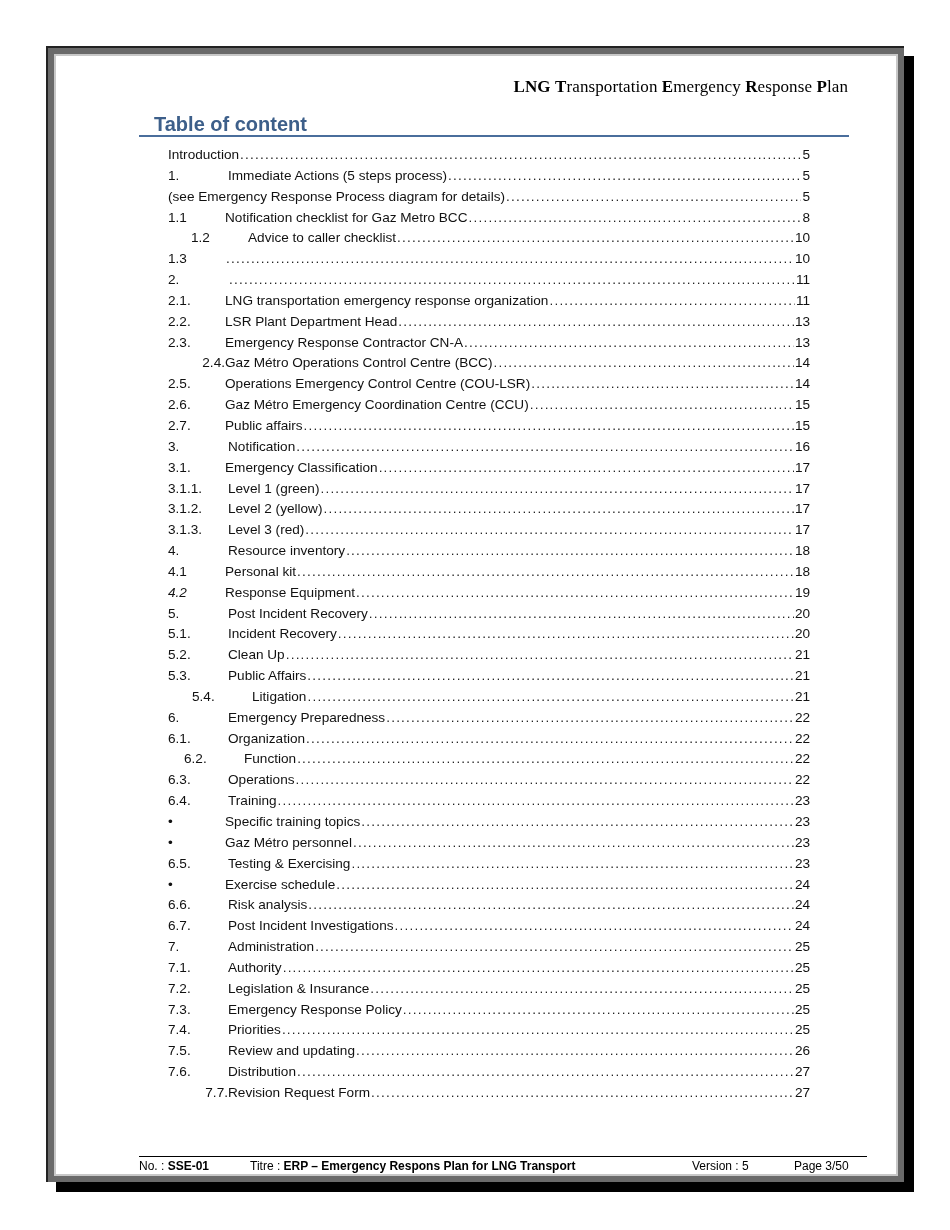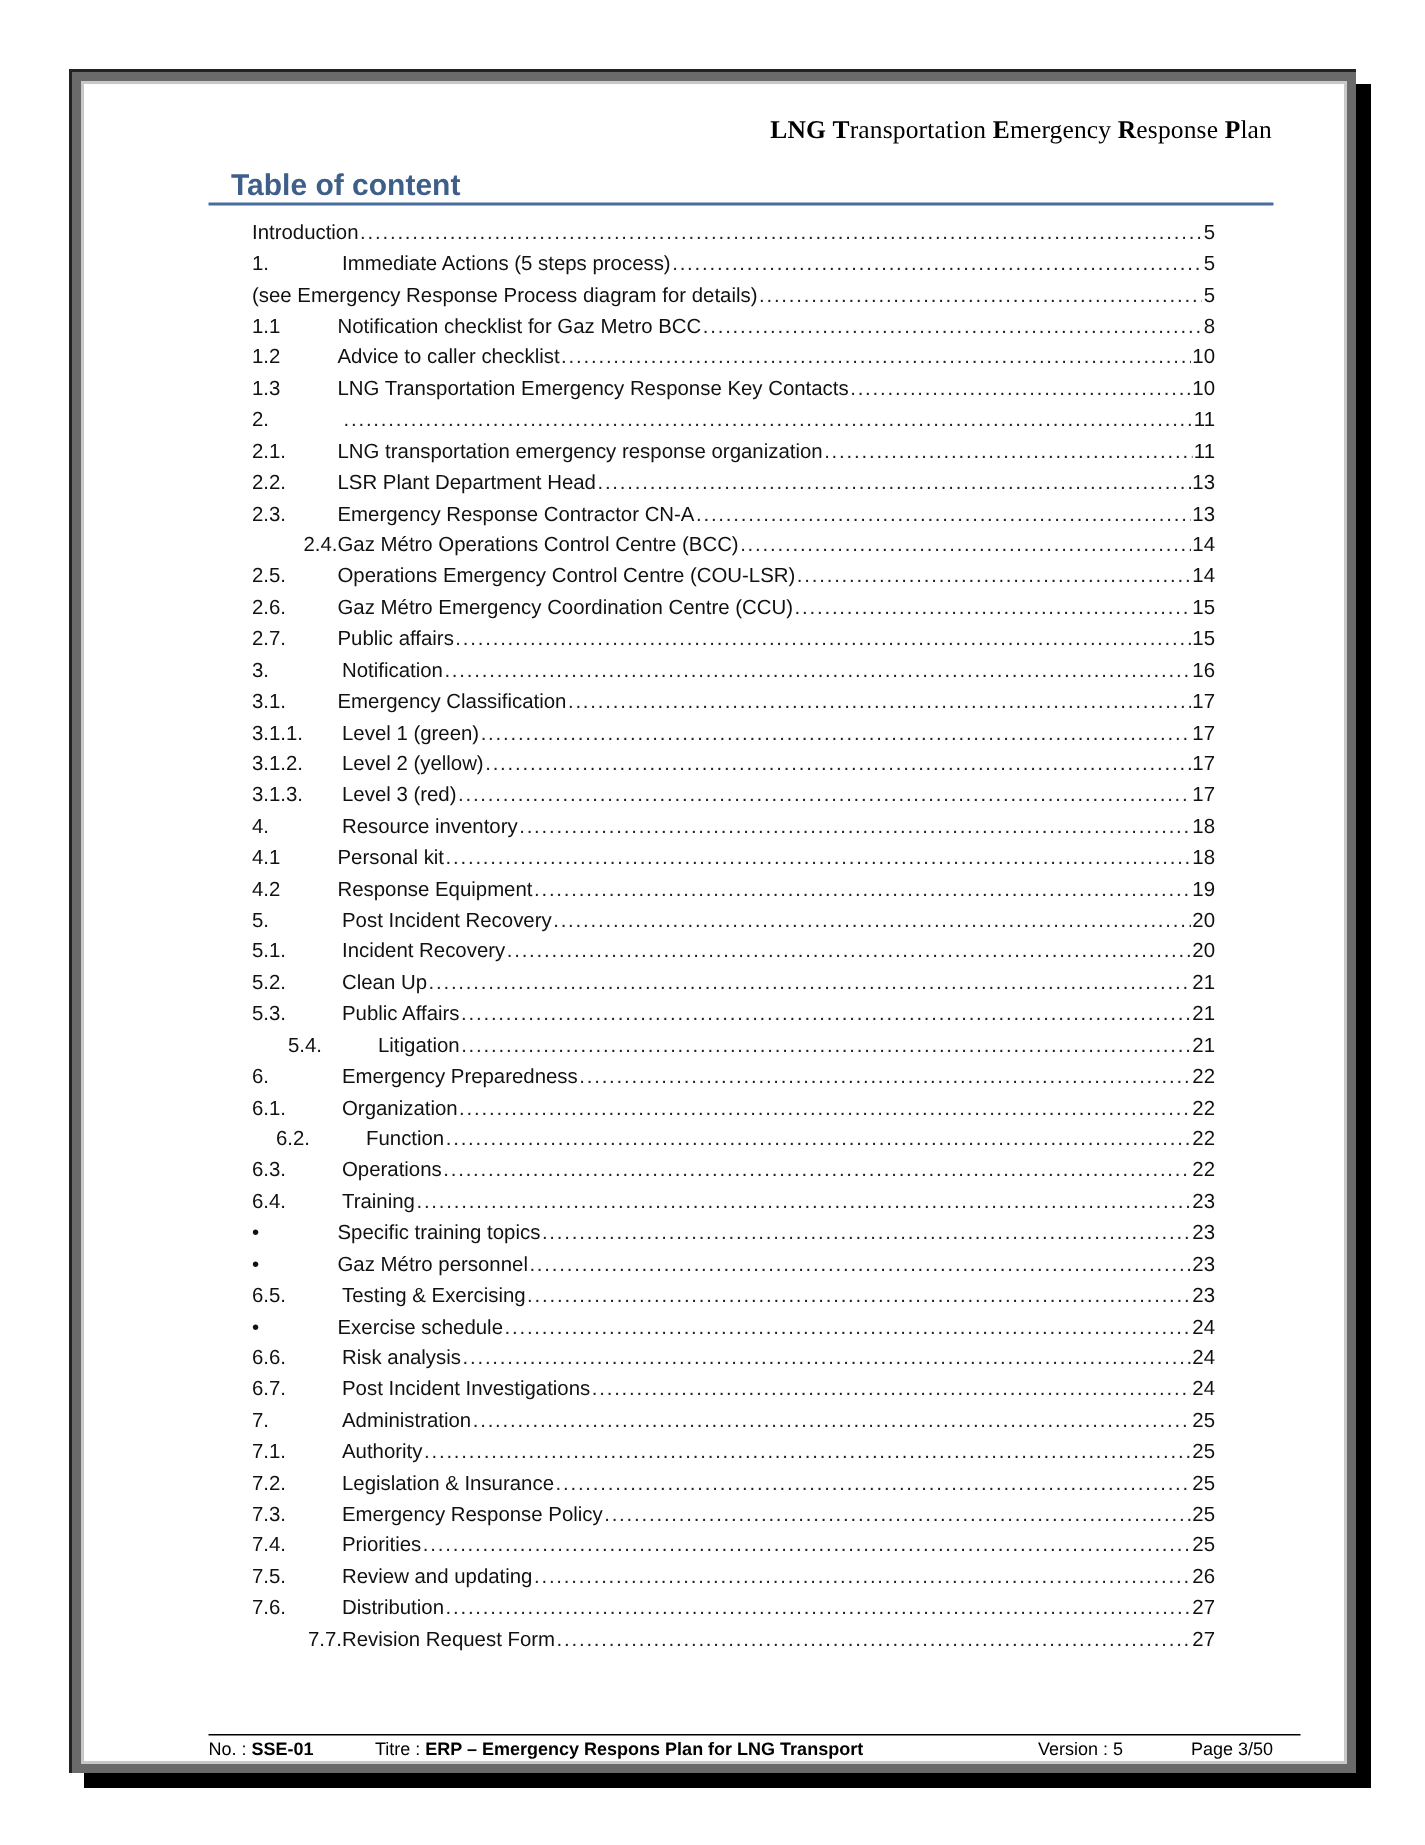--- a/index.html
+++ b/index.html
@@ -101,28 +101,27 @@
       <span class="toc-dots">........................................................................................................................................................................................................</span>
       <span class="toc-page">5</span>
     </div>
     <div class="toc-row">
       <span class="toc-num" style="width: 57px; display: inline-block;">1.1</span>
       <span class="toc-label">Notification checklist for Gaz Metro BCC</span>
       <span class="toc-dots">........................................................................................................................................................................................................</span>
       <span class="toc-page">8</span>
     </div>
     <div class="toc-row">
-      <span class="toc-num" style="width: 57px; display: inline-block;">1.2</span>
+      <span class="toc-num" style="width: 57px; display: inline-block; margin-left: 23px;">1.2</span>
       <span class="toc-label">Advice to caller checklist</span>
       <span class="toc-dots">........................................................................................................................................................................................................</span>
       <span class="toc-page">10</span>
     </div>
     <div class="toc-row">
       <span class="toc-num" style="width: 57px; display: inline-block;">1.3</span>
-      <span class="toc-label">LNG Transportation Emergency Response Key Contacts</span>
       <span class="toc-dots">........................................................................................................................................................................................................</span>
       <span class="toc-page">10</span>
     </div>
     <div class="toc-row">
       <span class="toc-num" style="width: 60px; display: inline-block;">2.</span>
       <span class="toc-dots">........................................................................................................................................................................................................</span>
       <span class="toc-page">11</span>
     </div>
     <div class="toc-row">
       <span class="toc-num" style="width: 57px; display: inline-block;">2.1.</span>
@@ -202,21 +201,21 @@
       <span class="toc-dots">........................................................................................................................................................................................................</span>
       <span class="toc-page">18</span>
     </div>
     <div class="toc-row">
       <span class="toc-num" style="width: 57px; display: inline-block;">4.1</span>
       <span class="toc-label">Personal kit</span>
       <span class="toc-dots">........................................................................................................................................................................................................</span>
       <span class="toc-page">18</span>
     </div>
     <div class="toc-row">
-      <span class="toc-num" style="width: 57px; display: inline-block;">4.2</span>
+      <span class="toc-num" style="width: 57px; display: inline-block; font-style: italic;">4.2</span>
       <span class="toc-label">Response Equipment</span>
       <span class="toc-dots">........................................................................................................................................................................................................</span>
       <span class="toc-page">19</span>
     </div>
     <div class="toc-row">
       <span class="toc-num" style="width: 60px; display: inline-block;">5.</span>
       <span class="toc-label">Post Incident Recovery</span>
       <span class="toc-dots">........................................................................................................................................................................................................</span>
       <span class="toc-page">20</span>
     </div>

